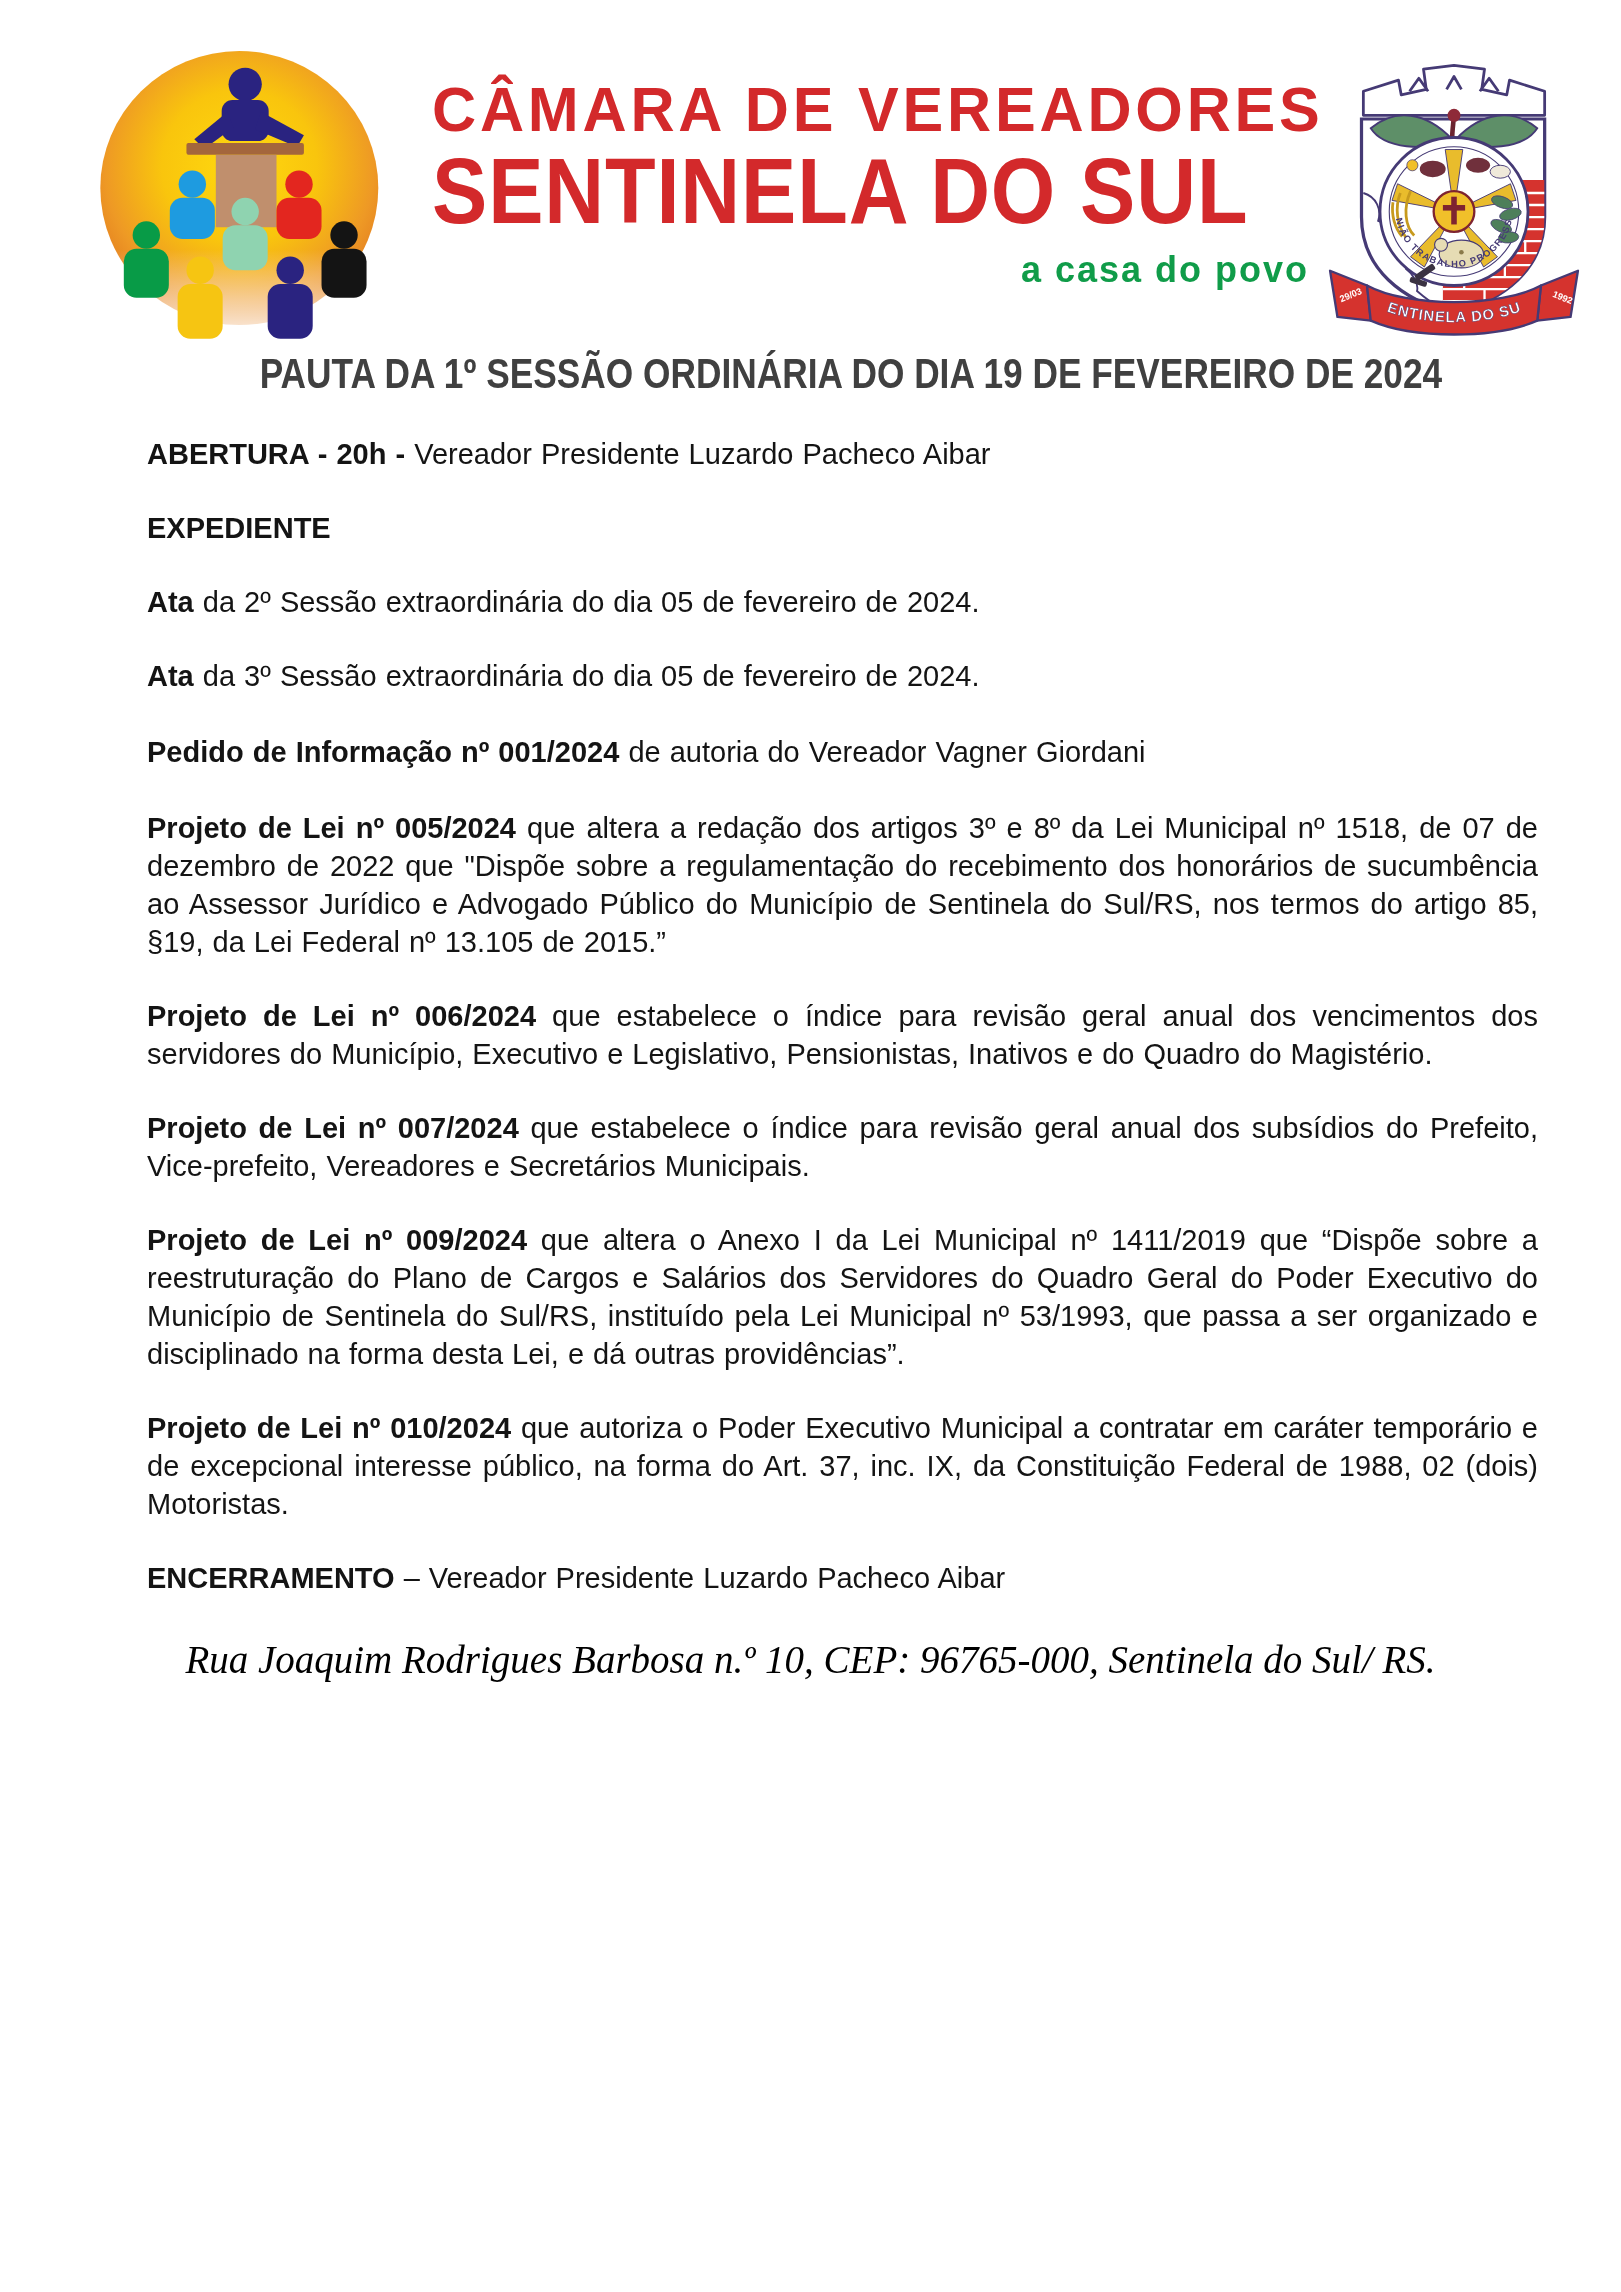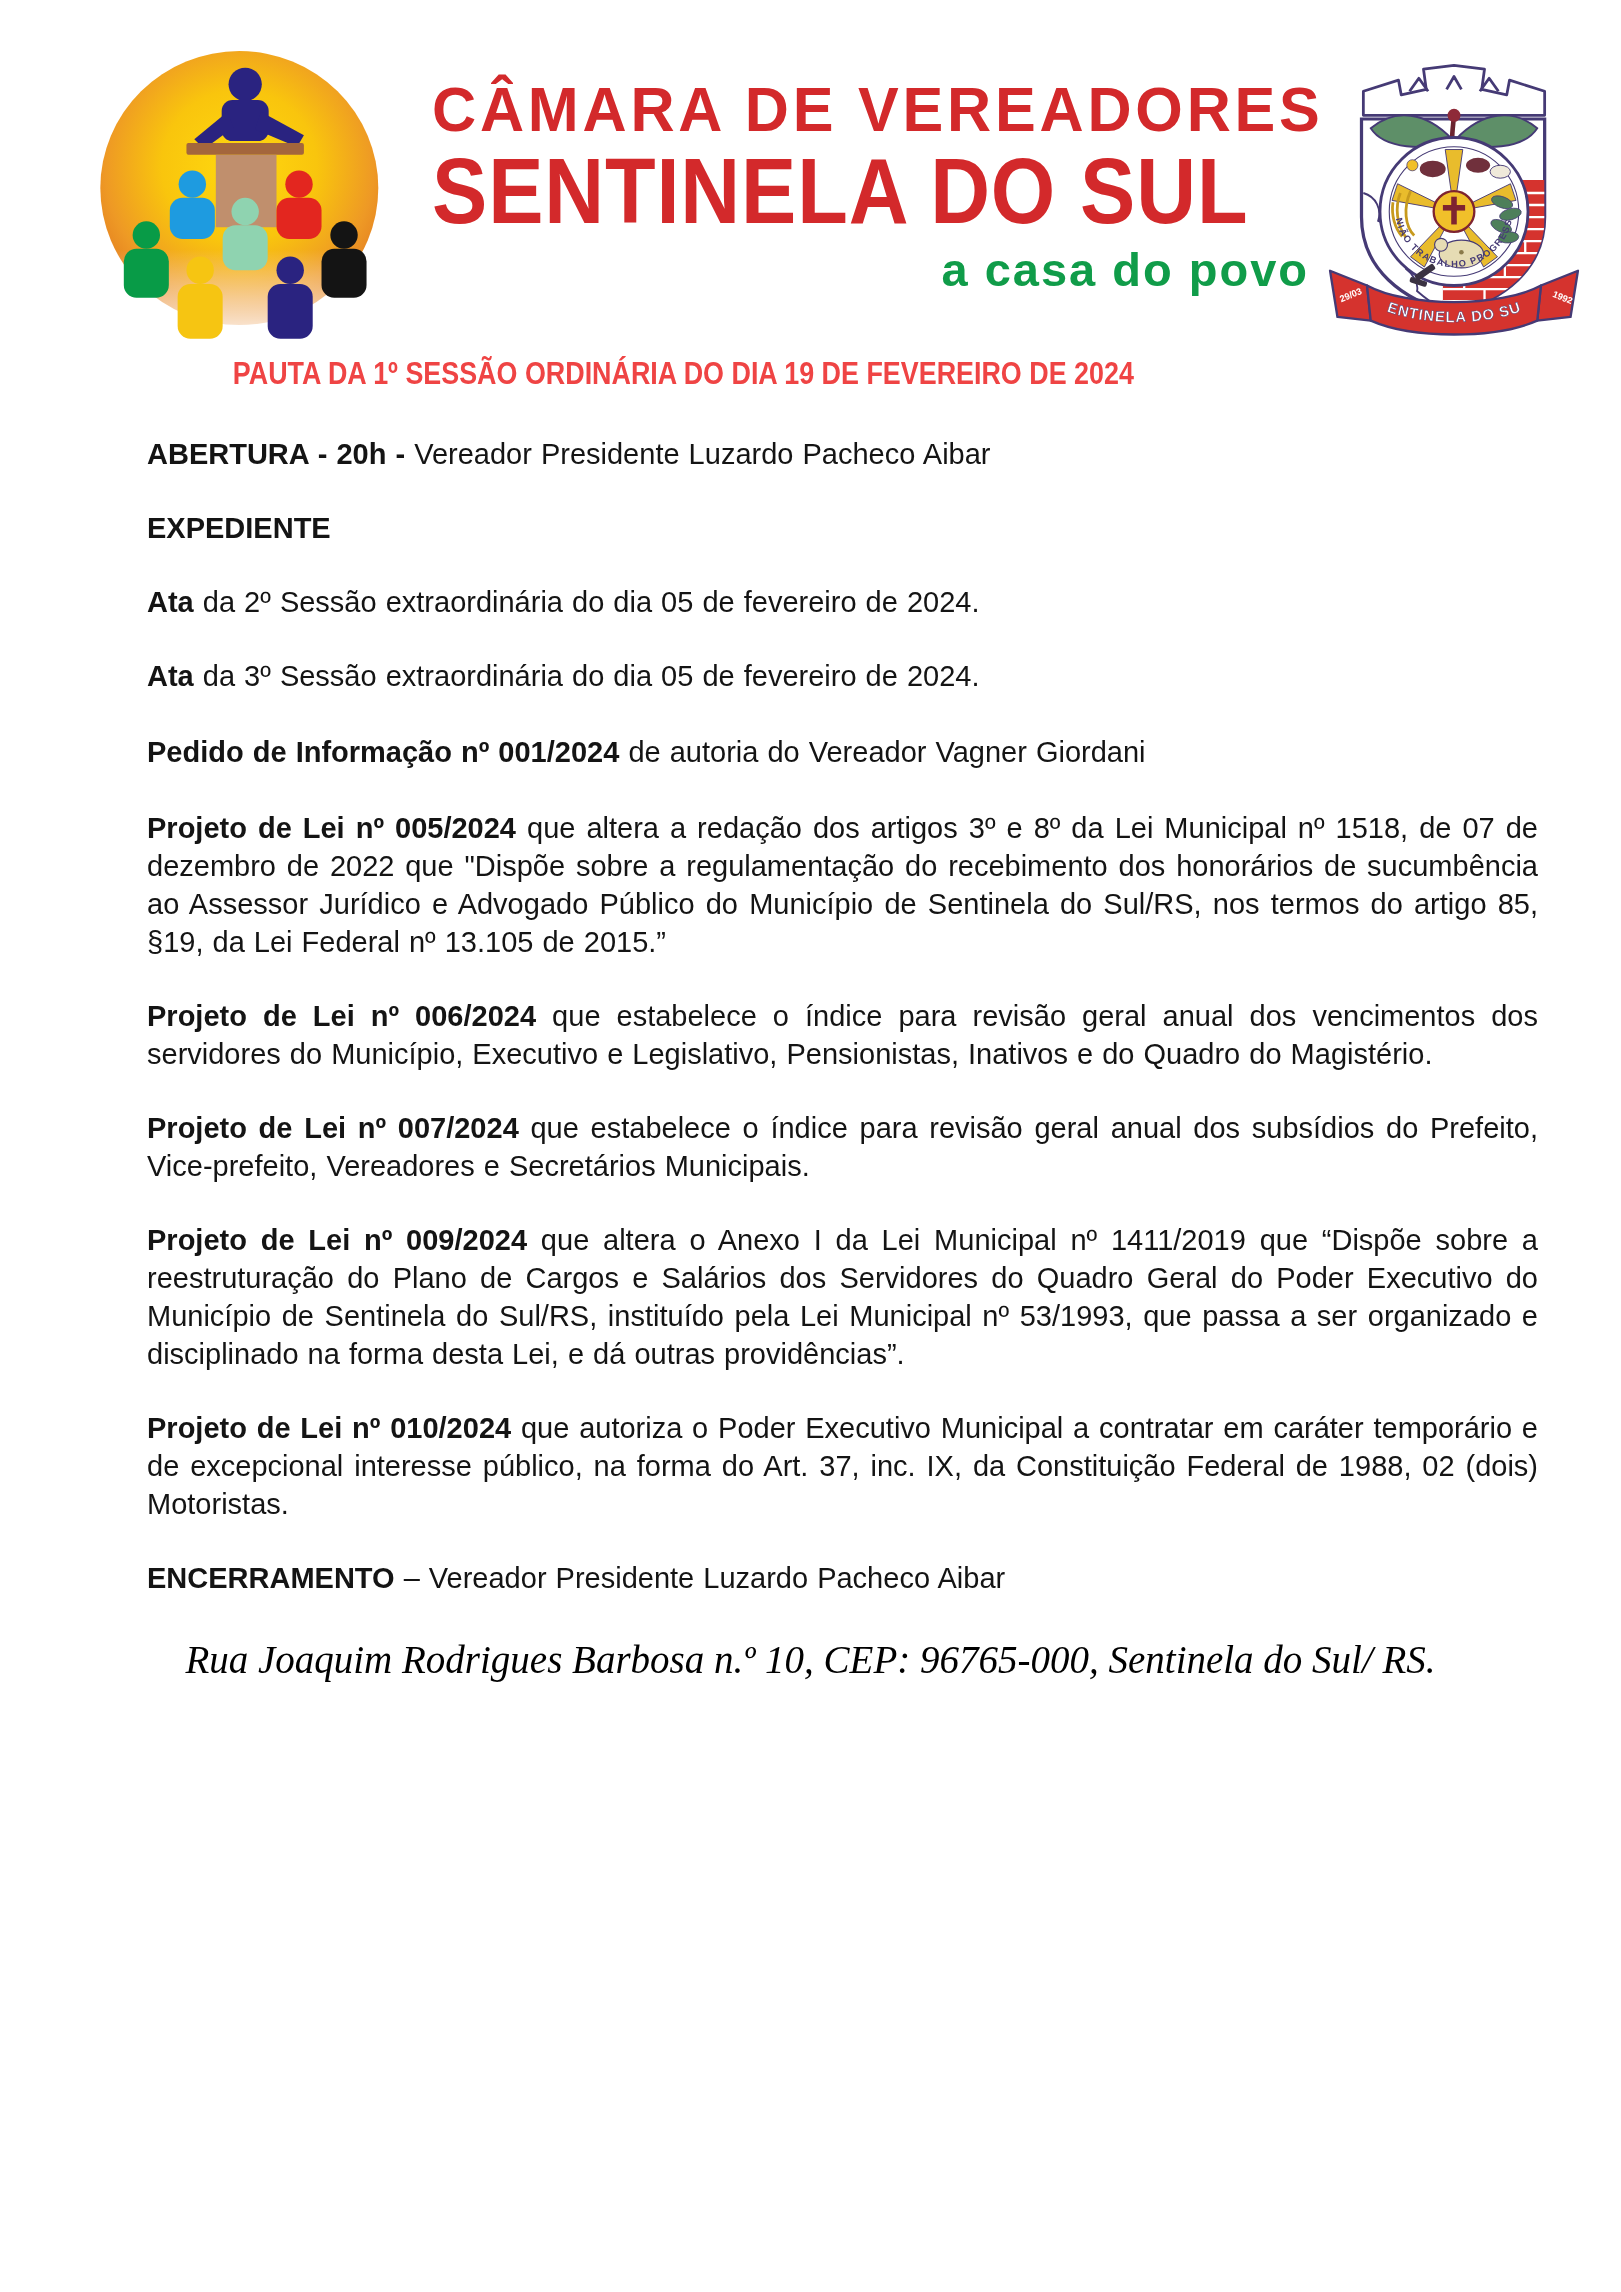--- a/index.html
+++ b/index.html
@@ -19,27 +19,27 @@
     font-weight:bold;font-size:63px;line-height:67px;color:#d3292b;
     white-space:nowrap;letter-spacing:3.9px;
     transform:scaleX(.97);transform-origin:left center;
   }
   .org-line2{
     font-weight:bold;font-size:92px;line-height:96px;color:#d3292b;
     white-space:nowrap;letter-spacing:1px;
     transform:scaleX(.90);transform-origin:left center;
   }
   .tagline{
-    font-weight:bold;font-size:47px;line-height:53px;color:#109c49;
+    font-weight:bold;font-size:36px;line-height:53px;color:#109c49;
     text-align:right;margin-top:3.9px;letter-spacing:2px;
   }
 
   
   .content{padding:0 83px 0 147px;}
-  .doc-title{margin:17.6px 0 39px;font-size:32px;line-height:45px;font-weight:bold;color:#ef4444;}
+  .doc-title{margin:17.6px 0 39px;font-size:42px;line-height:45px;font-weight:bold;color:#404040;}
   .doc-title .squeeze{display:inline-block;white-space:nowrap;transform:scaleX(.84);transform-origin:center;}
   .para{
     margin:0 0 36px;font-size:29px;line-height:38px;text-align:justify;
     color:#141414;word-spacing:1px;
   }
   .para b{font-weight:bold;}
   .para.gap{margin-top:38px;}
 
   
   .footer{

